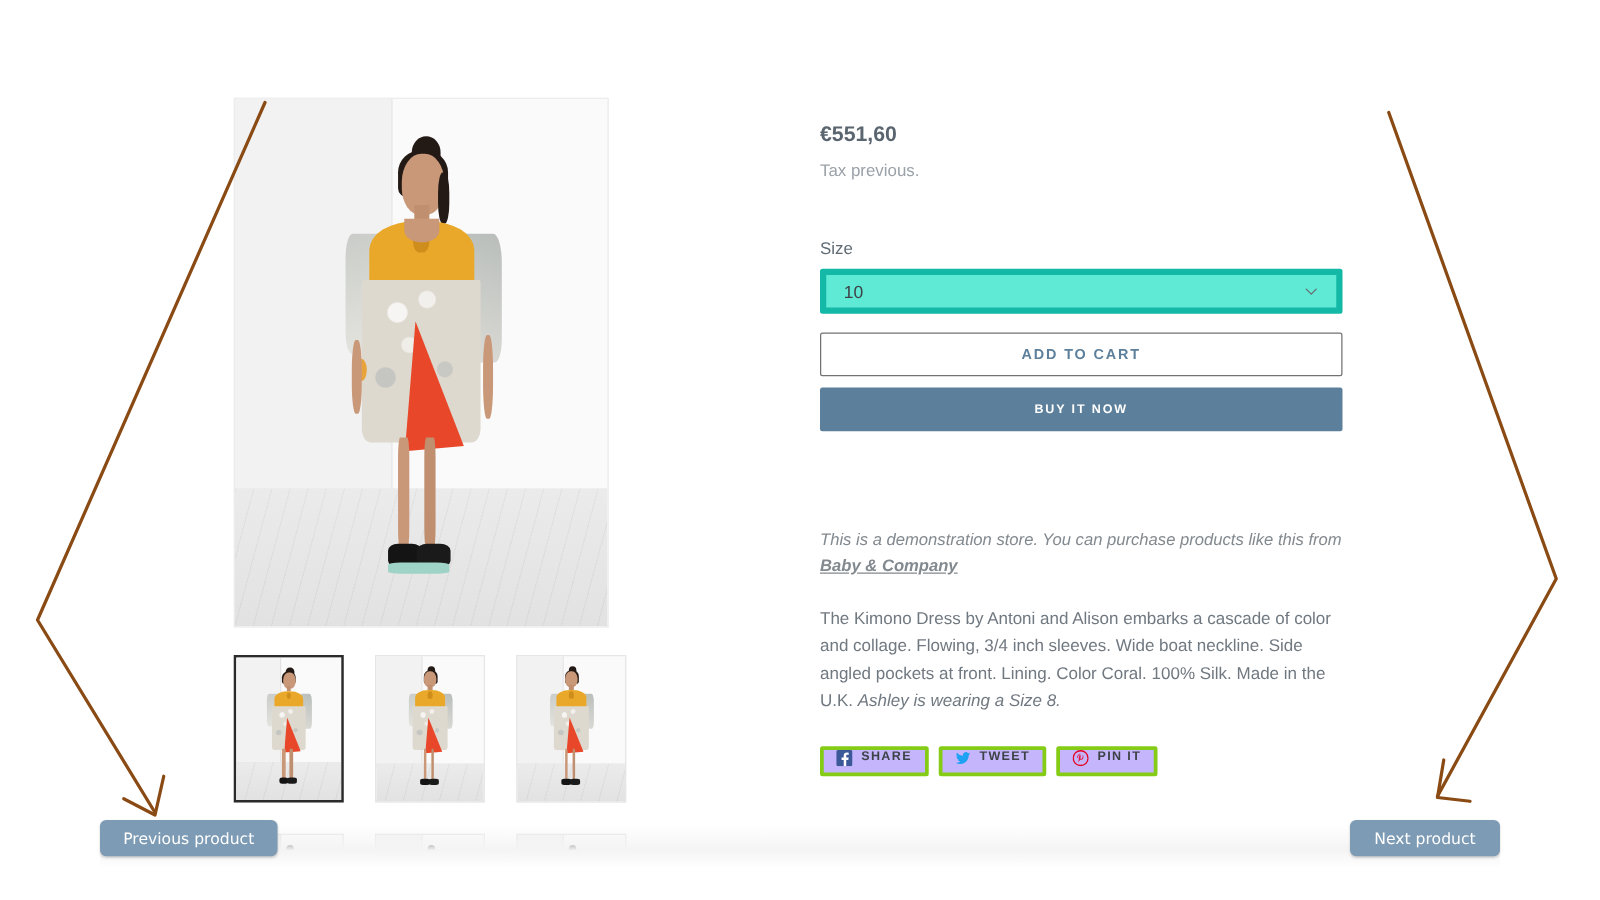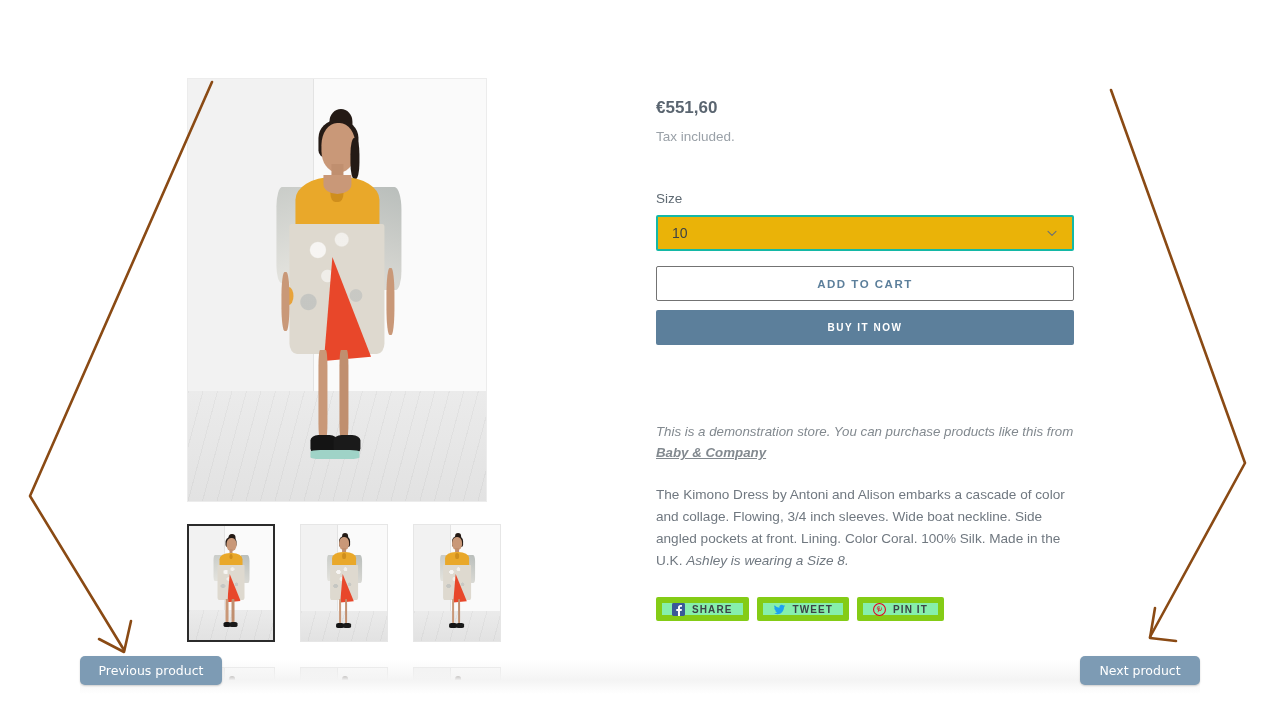--- a/index.html
+++ b/index.html
@@ -130,21 +130,21 @@
     letter-spacing: -0.2px;
   }
   .product-price {
     margin-top: 14px; font-size: 17px; font-weight: 700; color: #5a6570;
   }
   .tax-note { margin-top: 11px; font-size: 13.5px; color: #9aa1a8; }
 
   .size-label { margin-top: 47px; font-size: 13.5px; color: #5f6a73; }
   .size-select {
     margin-top: 9px; width: 418px; height: 36px;
-    border: 2px solid #14b8a6; background:#eab308; border-radius: 2px;
+    border: 5px solid #14b8a6; background:#5eead4; border-radius: 2px;
     display:flex; align-items:center; justify-content:space-between;
     padding: 0 14px;
     font-size: 14px; color: #3d4246;
   }
   .chev { width: 12px; height: 12px; }
 
   .btn-add {
     margin-top: 15px; width: 418px; height: 35px;
     border: 1px solid #737373; background:#fff; border-radius: 2px;
     display:flex; align-items:center; justify-content:center;
@@ -164,22 +164,22 @@
   .demo-note a { color:#82898f; text-decoration: underline; font-weight: 700; font-style: italic; }
 
   .description {
     margin-top: 21px; width: 420px;
     font-size: 13.6px; color: #707880; line-height: 1.62;
   }
   .description em { }
 
   .share-row { margin-top: 25px; display:flex; gap: 8px; }
   .share-btn {
-    height: 24px; border: 6px solid #84cc16; background:#86efac; border-radius: 2px;
-    display:flex; align-items:center; gap: 7px; padding: 0 10px;
+    height: 24px; border: 3px solid #84cc16; background:#c4b5fd; border-radius: 2px;
+    display:flex; gap: 7px; padding: 0 10px;
     font-size: 10px; font-weight: 700; letter-spacing: 1.1px; color: #3d4246;
   }
   .sicon { width: 13px; height: 13px; display:block; }
 
   
   .nav-btn {
     position:absolute; height: 29px; border-radius: 5px;
     background:#7d9bb4; color:#fff;
     display:flex; align-items:center; justify-content:center;
     font-size: 12.5px; padding: 0 14px;
@@ -345,21 +345,21 @@
                   <div class="head"></div>
                 <div class="neck"></div>
                 </div>
             </div>
           </div>
         </div>
       </div>
 
       <div class="info-col">
         <div class="product-price">€551,60</div>
-        <div class="tax-note">Tax included.</div>
+        <div class="tax-note">Tax previous.</div>
 
         <div class="size-label">Size</div>
         <div class="size-select">
           <span>10</span>
           <svg class="chev" viewBox="0 0 12 12">
             <path d="M2 4.3 L6 8.3 L10 4.3" fill="none" stroke="#6a7076" stroke-width="1.1" stroke-linecap="round" stroke-linejoin="round"></path>
           </svg>
         </div>
 
         <div class="btn-add">ADD TO CART</div>

